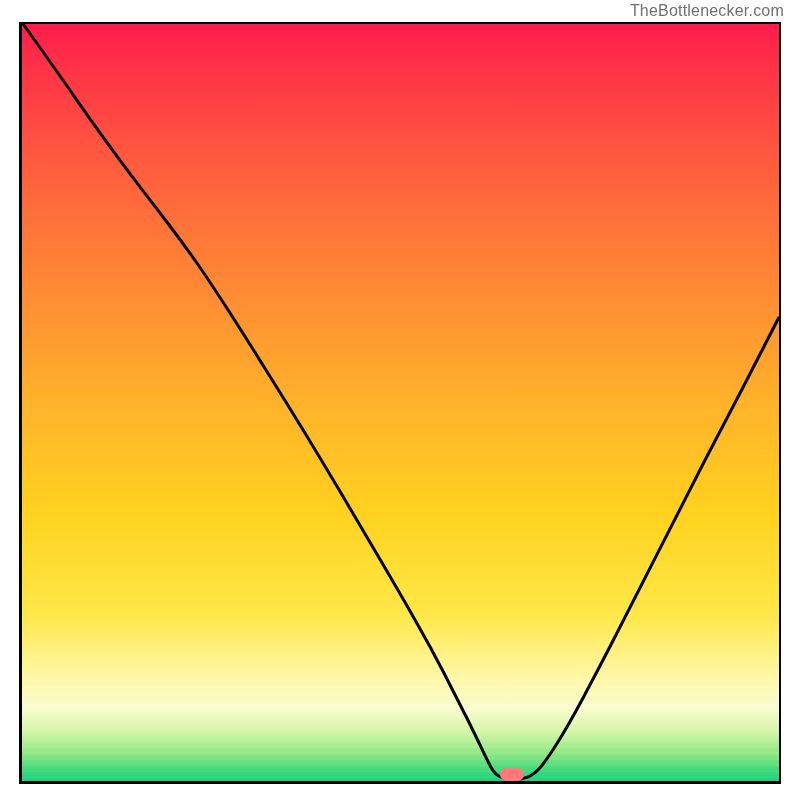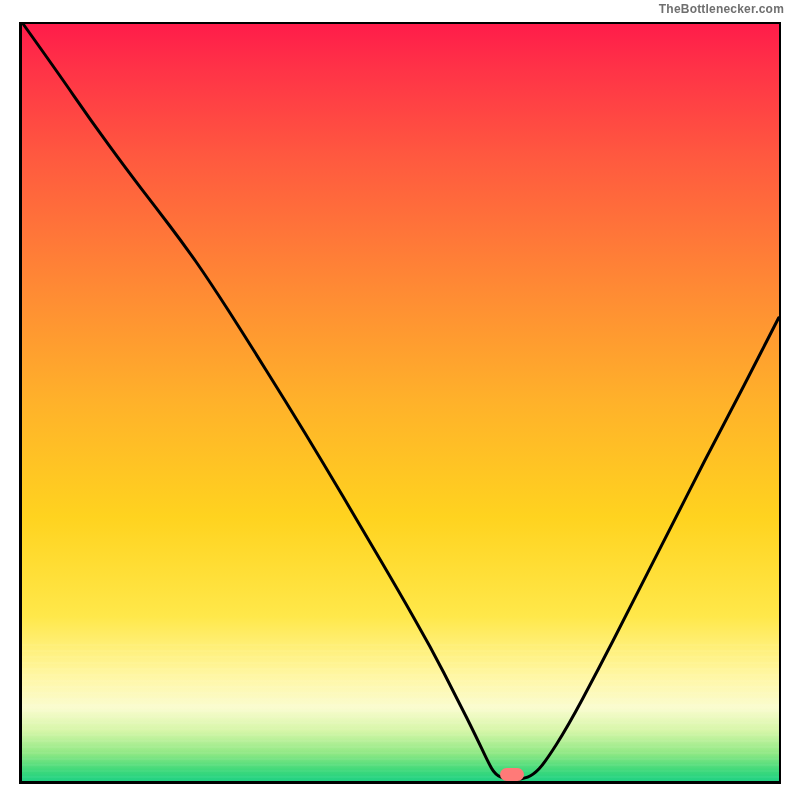--- a/index.html
+++ b/index.html
@@ -87,22 +87,22 @@
     border-radius: 7px;
     background: #ff7a78;
     pointer-events: none;
   }
   
   .watermark {
     position: absolute;
     top: 2px;
     right: 16px;
     color: #6f6f6f;
-    font-size: 12px;
-    font-weight: 700;
+    font-size: 16px;
+    font-weight: 400;
     letter-spacing: 0.2px;
     font-family: Arial, Helvetica, sans-serif;
   }
 </style>
 </head>
 <body>
 
 <div class="stage">
 
   <div class="watermark">TheBottlenecker.com</div>

